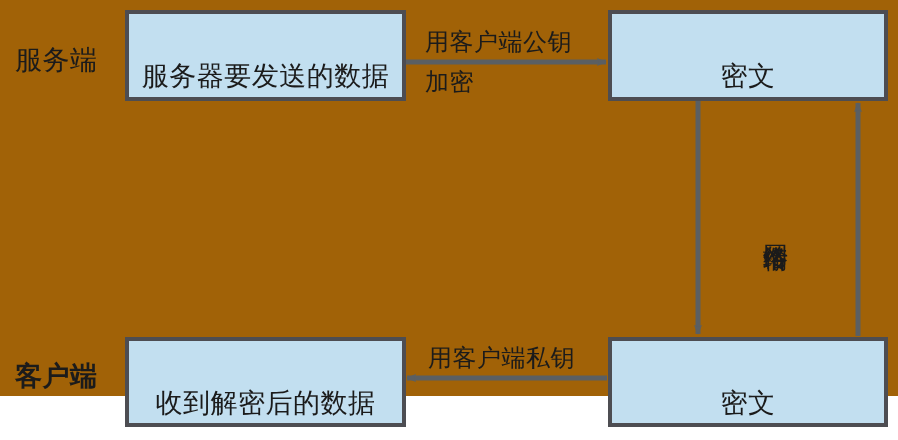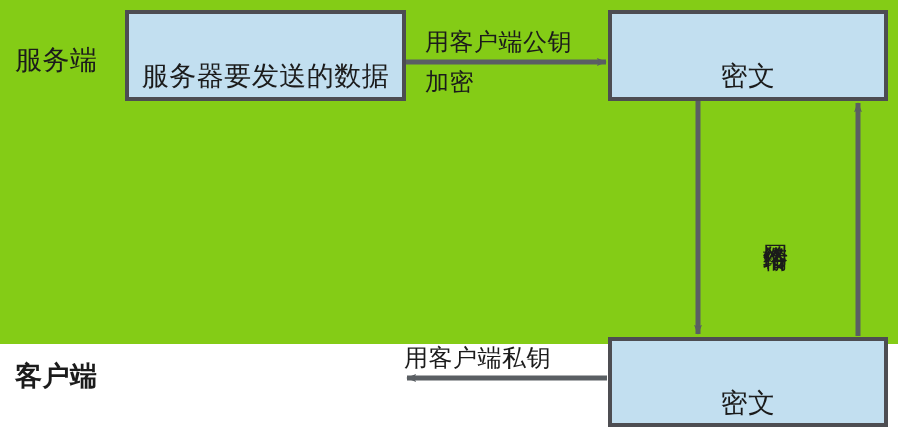--- a/index.html
+++ b/index.html
@@ -10,22 +10,22 @@
   body {
     width: 898px;
     height: 440px;
     font-family: "DejaVu Sans", "Liberation Sans", sans-serif;
     color: #1a1a1a;
     overflow: hidden;
   }
   #diagram {
     position: relative;
     width: 898px;
-    height: 344px;
-    background: #84cc16;
+    height: 396px;
+    background: #a16207;
   }
   svg.layer {
     position: absolute;
     left: 0;
     top: 0;
     width: 898px;
     height: 440px;
   }
   .side-label {
     position: absolute;
@@ -97,25 +97,28 @@
   <div class="side-label" style="left:15px; top:362px;font-weight:bold;">客户端</div>
 
   <div class="box" style="left:125px; top:10px; width:281px; height:91px;">
     <span class="box-text">服务器要发送的数据</span>
   </div>
 
   <div class="box" style="left:608px; top:10px; width:280px; height:91px;">
     <span class="box-text">密文</span>
   </div>
 
+  <div class="box" style="left:125px; top:337px; width:281px; height:90px;">
+    <span class="box-text">收到解密后的数据</span>
+  </div>
 
   <div class="box" style="left:608px; top:337px; width:280px; height:90px;">
     <span class="box-text">密文</span>
   </div>
 
   <div class="edge-label" style="left:425px; top:22px;">用客户端公钥</div>
   <div class="edge-label" style="left:425px; top:62px;">加密</div>
 
-  <div class="edge-label" style="left:404px; top:338px;">用客户端私钥</div>
+  <div class="edge-label" style="left:428px; top:338px;">用客户端私钥</div>
 
   <div class="v-label" style="left:753px; top:128px; height:195px;">网络传输</div>
 
 </div>
 
 </body></html>

